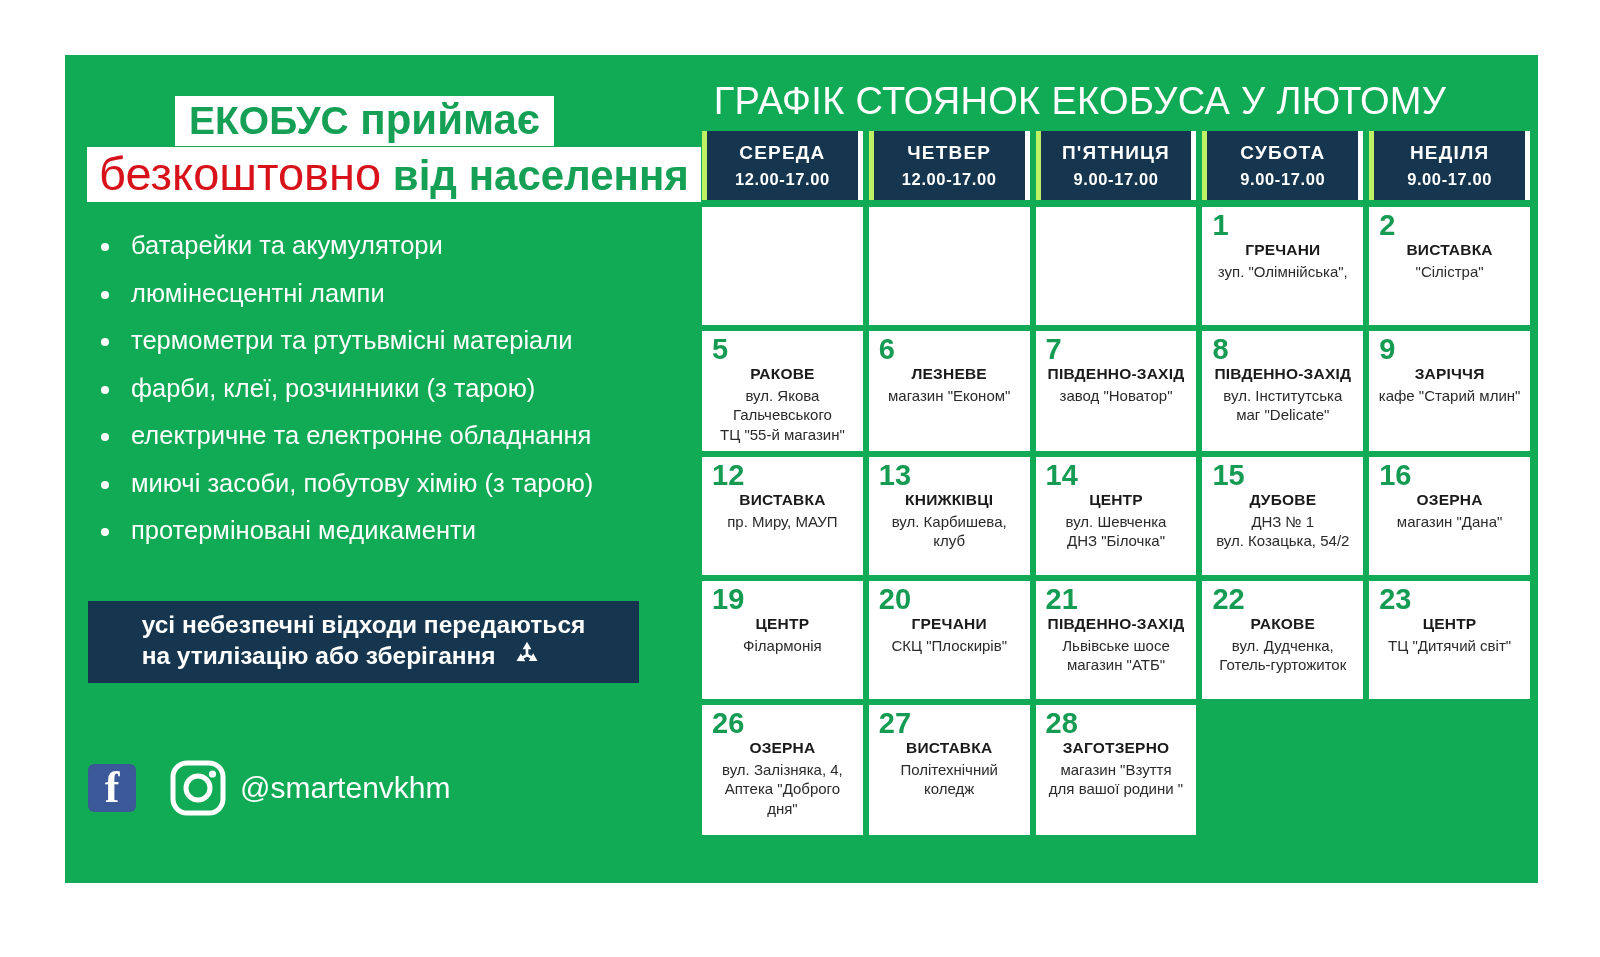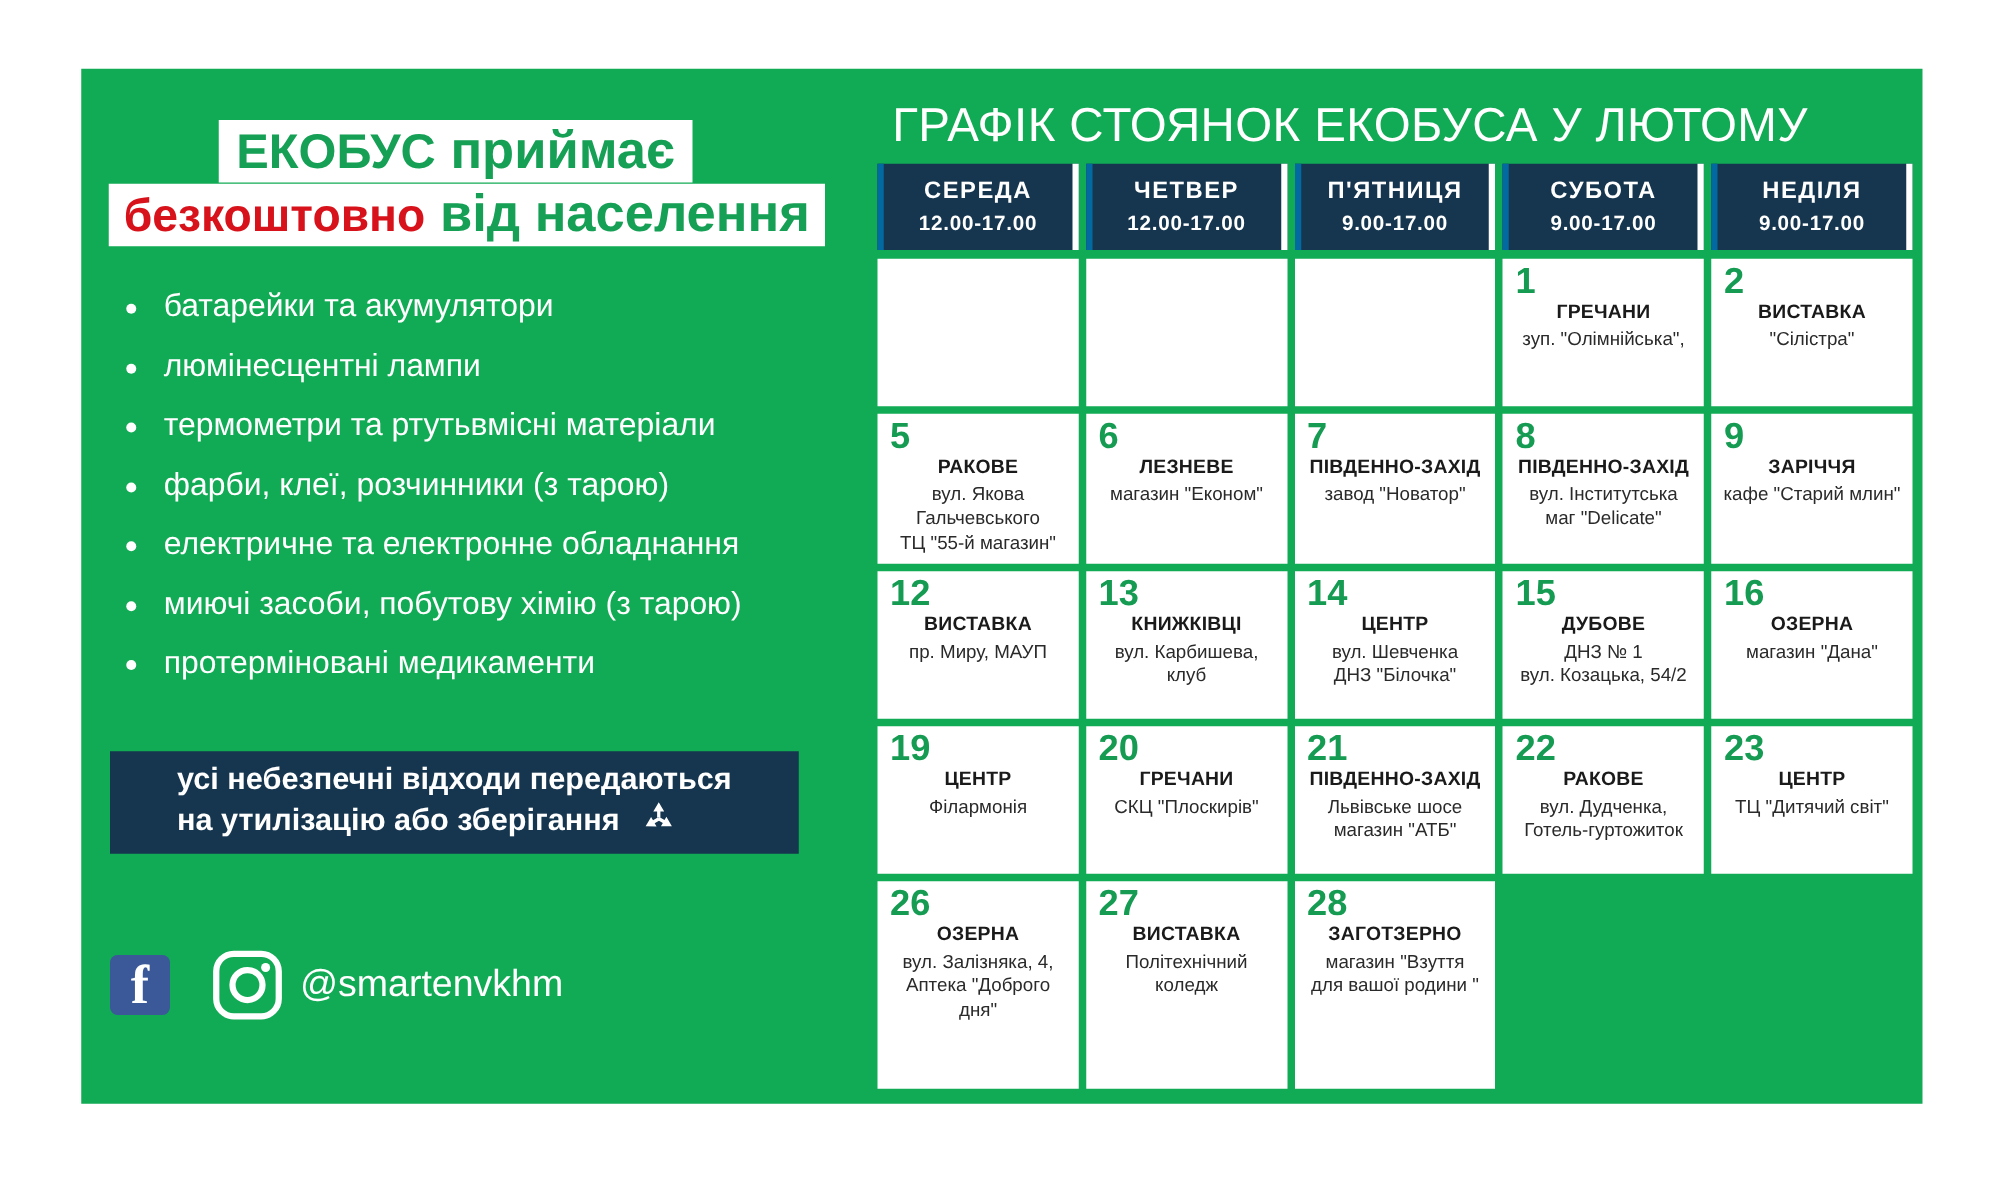--- a/index.html
+++ b/index.html
@@ -39,21 +39,21 @@
   .hl-line1 span, .hl-line2 span { line-height: 1; }
   .hw-bold {
     font-size: 39px; font-weight: bold;
     color: #15A055; letter-spacing: 0px;
   }
   .hw-reg {
     font-size: 42px; font-weight: bold;
     color: #15A055;
   }
   .hw-red {
-    font-size: 37px; font-weight: bold;
+    font-size: 47px; font-weight: normal;
     color: #D8121A;
   }
 
   ul.accepts {
     position: absolute;
     left: 24px; top: 178px;
     width: 566px;
     list-style: none;
   }
   ul.accepts li {
@@ -162,21 +162,21 @@
   .hdr-row {
     position: absolute;
     left: 62px; top: 76px;
     width: 828px; height: 69px;
     display: flex;
   }
   .hdr-cell {
     flex: 1 1 0;
     background: #16364F;
     margin-right: 6px;
-    border-left: 5px solid #0369a1;
+    border-left: 5px solid #bef264;
     border-right: 5px solid #ffffff;
     display: flex;
     flex-direction: column;
     align-items: center;
     justify-content: center;
   }
   .hdr-cell:last-child { margin-right: 0; }
   .hdr-day {
     color: #ffffff;
     font-size: 19px;
@@ -207,21 +207,21 @@
     position: relative;
     padding: 7px 6px 8px 6px;
   }
   .cell:last-child { margin-right: 0; }
   .cell.empty { background: #ffffff; }
   .cell.blank { background: transparent; }
   .r1 { height: 118px; }
   .r2 { height: 120px; }
   .r3 { height: 118px; }
   .r4 { height: 118px; }
-  .r5 { height: 166px; }
+  .r5 { height: 130px; }
 
   .daynum {
     position: absolute;
     left: 10px; top: 4px;
     color: #159B52;
     font-size: 29px;
     font-weight: bold;
     line-height: 1;
   }
   .cbody {

